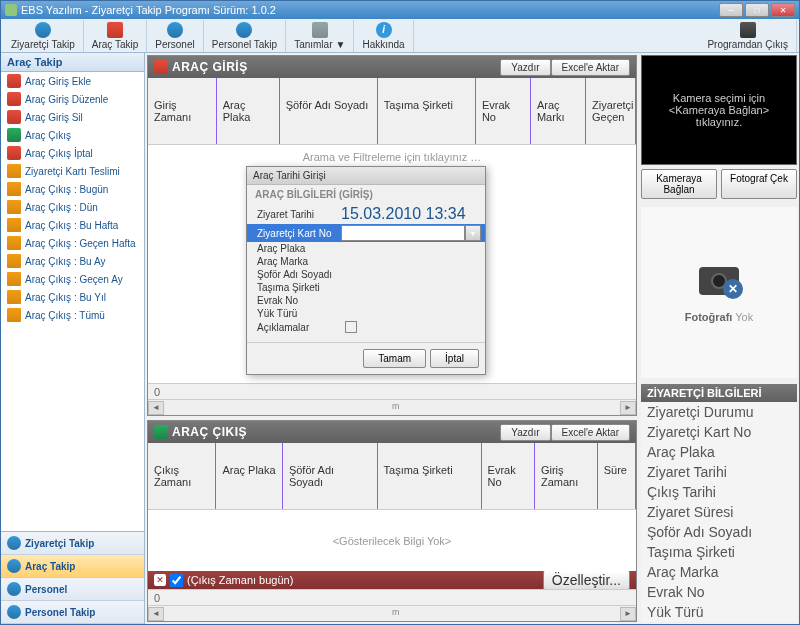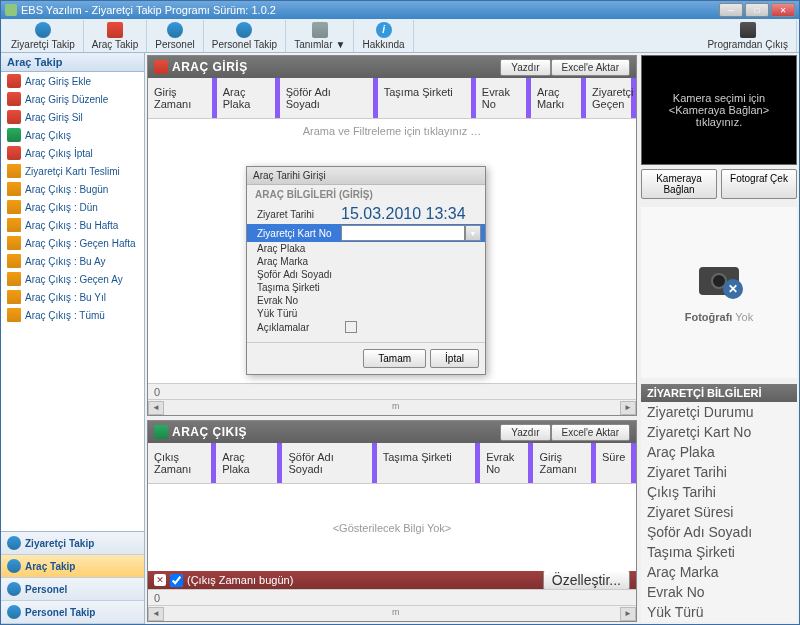--- a/index.html
+++ b/index.html
@@ -29,21 +29,21 @@
 .sidebar-nav-item span{color:#1a5490;font-weight:bold;font-size:10px}
 .content{flex:1;display:flex;overflow:hidden}
 .center{flex:1;display:flex;flex-direction:column;overflow:hidden}
 .panel{display:flex;flex-direction:column;border:1px solid #888;margin:2px}
 .panel-header{height:22px;background:linear-gradient(#787878,#606060);display:flex;align-items:center;padding:0 6px;color:#fff}
 .panel-header-icon{width:14px;height:14px;margin-right:4px}
 .panel-title{font-weight:bold;font-size:12px;letter-spacing:0.5px}
 .panel-buttons{margin-left:auto;display:flex;}
 .panel-btn{padding:2px 10px;background:linear-gradient(#fff,#e0e0e0);border:1px solid #888;border-radius:2px;cursor:pointer;font-size:10px;color:#333}
 .grid-header{display:flex;background:#f0f0f0;border-bottom:1px solid #ccc;font-size:10px;color:#333}
-.grid-col{padding:8px 6px;border-right:5px solid #8b5cf6}
+.grid-col{padding:21px 6px;border-right:1px solid #8b5cf6}
 .grid-body{flex:1;background:#fff;display:flex;align-items:center;justify-content:center;color:#999;font-size:10px;position:relative}
 .panel-footer{height:16px;background:#f0f0f0;border-top:1px solid #ccc;display:flex;align-items:center;padding:0 6px;font-size:10px;color:#666}
 .filter-bar{height:18px;background:linear-gradient(#a04040,#803030);display:flex;align-items:center;padding:0 6px;color:#fff;font-size:10px}
 .filter-close{width:12px;height:12px;background:#fff;color:#803030;border-radius:2px;display:flex;align-items:center;justify-content:center;margin-right:4px;font-size:9px}
 .filter-btn{margin-left:auto;padding:1px 8px;background:linear-gradient(#fff,#e0e0e0);border:1px solid #888;border-radius:2px;cursor:pointer;font-size:14px;color:#333}
 .scroll-row{height:16px;background:#f0f0f0;border-top:1px solid #ccc;display:flex;align-items:center}
 .scroll-arrow{width:16px;height:14px;background:#e0e0e0;border:1px solid #bbb;display:flex;align-items:center;justify-content:center;font-size:8px;color:#666}
 .scroll-track{flex:1;height:14px;background:#efefef;position:relative}
 .scroll-m{position:absolute;left:50%;font-size:9px;color:#888}
 .right{width:160px;display:flex;flex-direction:column;padding:2px}

